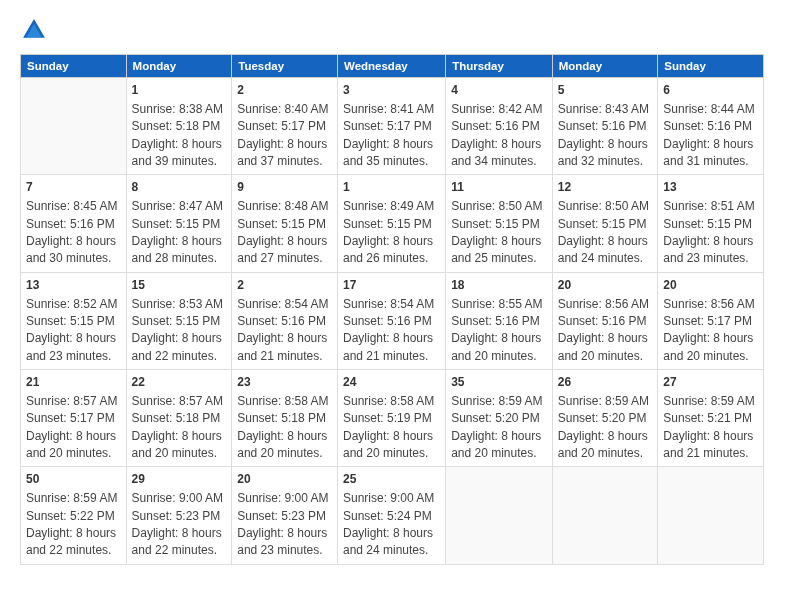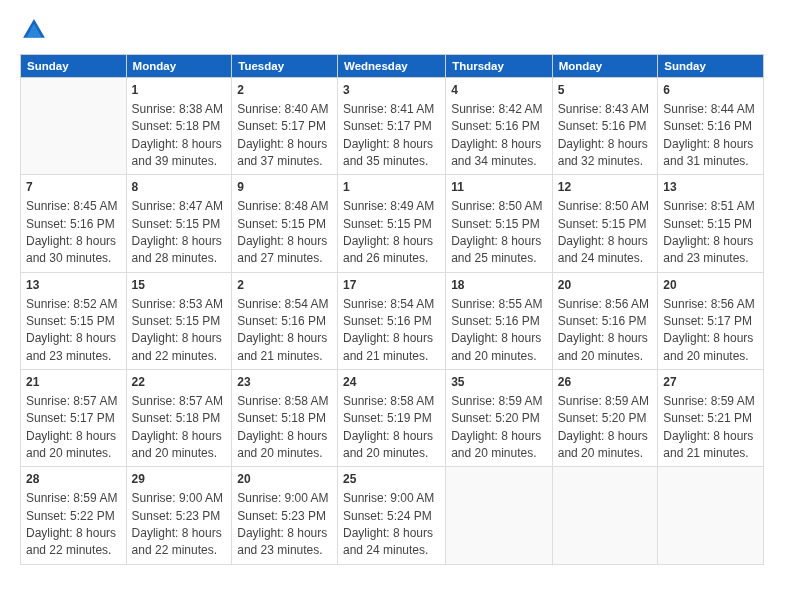--- a/index.html
+++ b/index.html
@@ -234,21 +234,21 @@
             <span class="day-number">26</span>
             <div class="day-info">Sunrise: 8:59 AM<br>Sunset: 5:20 PM<br>Daylight: 8 hours and 20 minutes.</div>
           </td>
           <td>
             <span class="day-number">27</span>
             <div class="day-info">Sunrise: 8:59 AM<br>Sunset: 5:21 PM<br>Daylight: 8 hours and 21 minutes.</div>
           </td>
         </tr>
         <tr>
           <td>
-            <span class="day-number">28</span>
+            <span class="day-number">50</span>
             <div class="day-info">Sunrise: 8:59 AM<br>Sunset: 5:22 PM<br>Daylight: 8 hours and 22 minutes.</div>
           </td>
           <td>
             <span class="day-number">29</span>
             <div class="day-info">Sunrise: 9:00 AM<br>Sunset: 5:23 PM<br>Daylight: 8 hours and 22 minutes.</div>
           </td>
           <td>
             <span class="day-number">20</span>
             <div class="day-info">Sunrise: 9:00 AM<br>Sunset: 5:23 PM<br>Daylight: 8 hours and 23 minutes.</div>
           </td>

